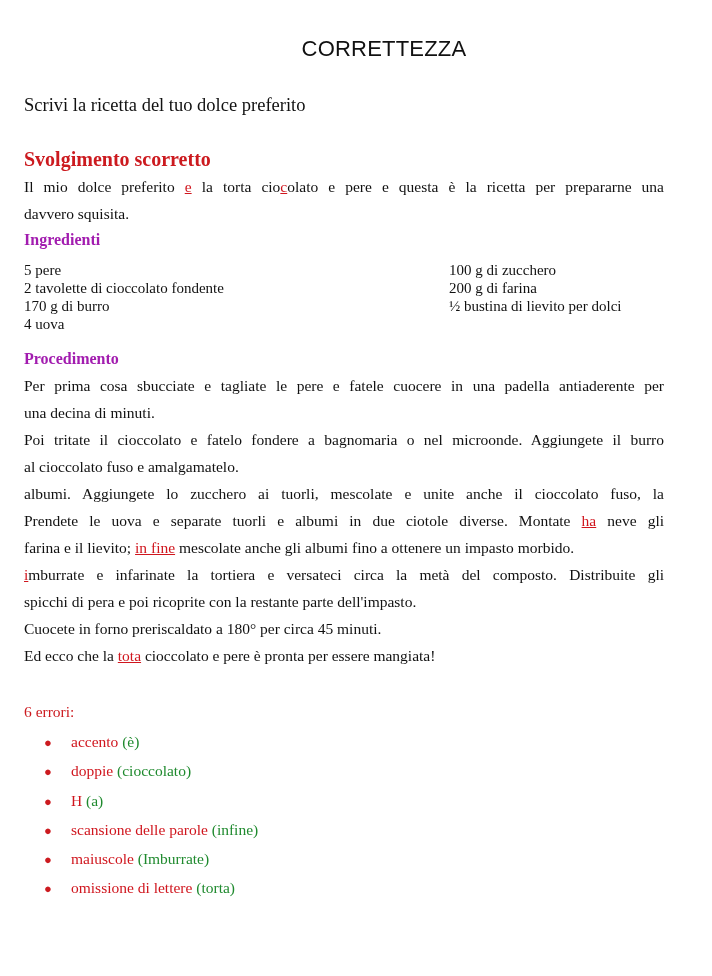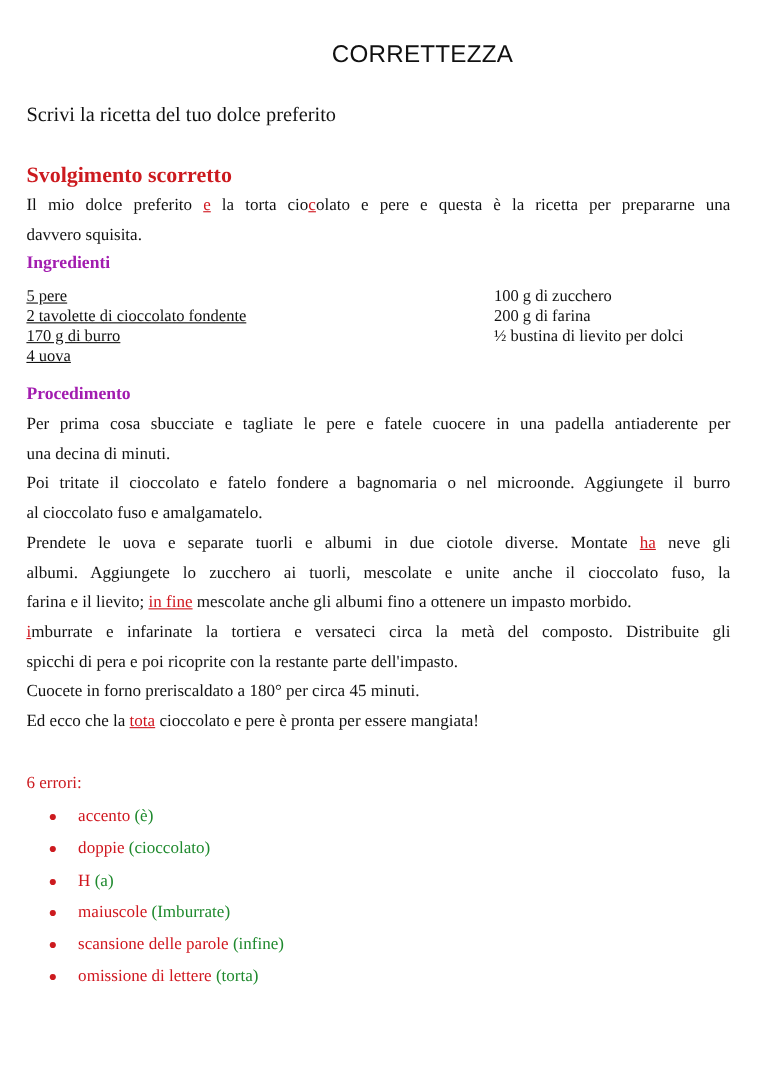--- a/index.html
+++ b/index.html
@@ -33,52 +33,52 @@
 
   <div class="section-red">Svolgimento scorretto</div>
 
   <div class="para" style="top:173px;">
     <p class="justify-line"><span>Il mio dolce preferito </span><span class="err">e</span><span> la torta cio</span><span class="err">c</span><span>olato e pere e questa è la ricetta per prepararne una</span></p>
     <p>davvero squisita.</p>
   </div>
 
   <div class="heading" style="top:231px;">Ingredienti</div>
 
-  <div class="ingr-col" style="left:24px; top:261px;text-decoration:underline;">
+  <div class="ingr-col" style="left:24px; top:261px;">
     <div>5 pere</div>
     <div>2 tavolette di cioccolato fondente</div>
     <div>170 g di burro</div>
     <div>4 uova</div>
   </div>
   <div class="ingr-col" style="left:449px; top:261px;">
     <div>100 g di zucchero</div>
     <div>200 g di farina</div>
     <div>½ bustina di lievito per dolci</div>
   </div>
 
   <div class="heading" style="top:350px;">Procedimento</div>
 
   <div class="para" style="top:372px;">
     <p class="justify-line">Per prima cosa sbucciate e tagliate le pere e fatele cuocere in una padella antiaderente per</p>
     <p>una decina di minuti.</p>
     <p class="justify-line">Poi tritate il cioccolato e fatelo fondere a bagnomaria o nel microonde. Aggiungete il burro</p>
     <p>al cioccolato fuso e amalgamatelo.</p>
+    <p class="justify-line">albumi. Aggiungete lo zucchero ai tuorli, mescolate e unite anche il cioccolato fuso, la</p>
     <p class="justify-line"><span>Prendete le uova e separate tuorli e albumi in due ciotole diverse. Montate </span><span class="err">ha</span><span> neve gli</span></p>
-    <p class="justify-line">albumi. Aggiungete lo zucchero ai tuorli, mescolate e unite anche il cioccolato fuso, la</p>
     <p><span>farina e il lievito; </span><span class="err">in fine</span><span> mescolate anche gli albumi fino a ottenere un impasto morbido.</span></p>
     <p class="justify-line"><span class="err">i</span><span>mburrate e infarinate la tortiera e versateci circa la metà del composto. Distribuite gli</span></p>
     <p>spicchi di pera e poi ricoprite con la restante parte dell'impasto.</p>
     <p>Cuocete in forno preriscaldato a 180° per circa 45 minuti.</p>
     <p><span>Ed ecco che la </span><span class="err">tota</span><span> cioccolato e pere è pronta per essere mangiata!</span></p>
   </div>
 
   <div class="errors-title">6 errori:</div>
 
   <ul class="errors-list">
     <li><span class="bullet">●</span><span class="red">accento</span> <span class="green">(è)</span></li>
     <li><span class="bullet">●</span><span class="red">doppie</span> <span class="green">(cioccolato)</span></li>
     <li><span class="bullet">●</span><span class="red">H</span> <span class="green">(a)</span></li>
+    <li><span class="bullet">●</span><span class="red">scansione delle parole</span> <span class="green">(infine)</span></li>
     <li><span class="bullet">●</span><span class="red">maiuscole</span> <span class="green">(Imburrate)</span></li>
-    <li><span class="bullet">●</span><span class="red">scansione delle parole</span> <span class="green">(infine)</span></li>
     <li><span class="bullet">●</span><span class="red">omissione di lettere</span> <span class="green">(torta)</span></li>
   </ul>
 
 </div>
 
 </body></html>

